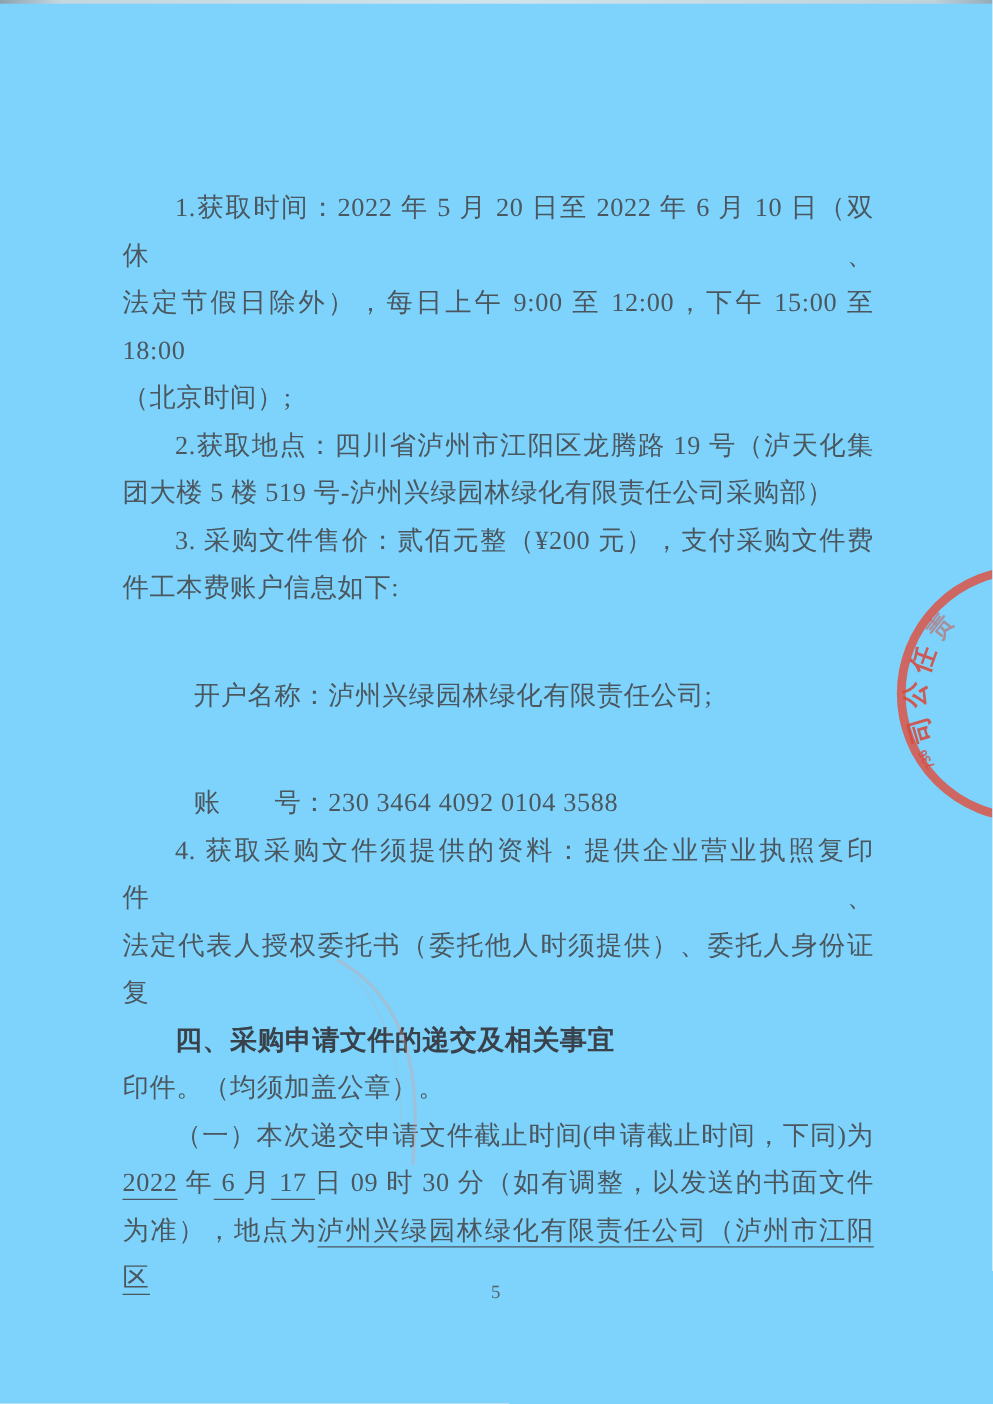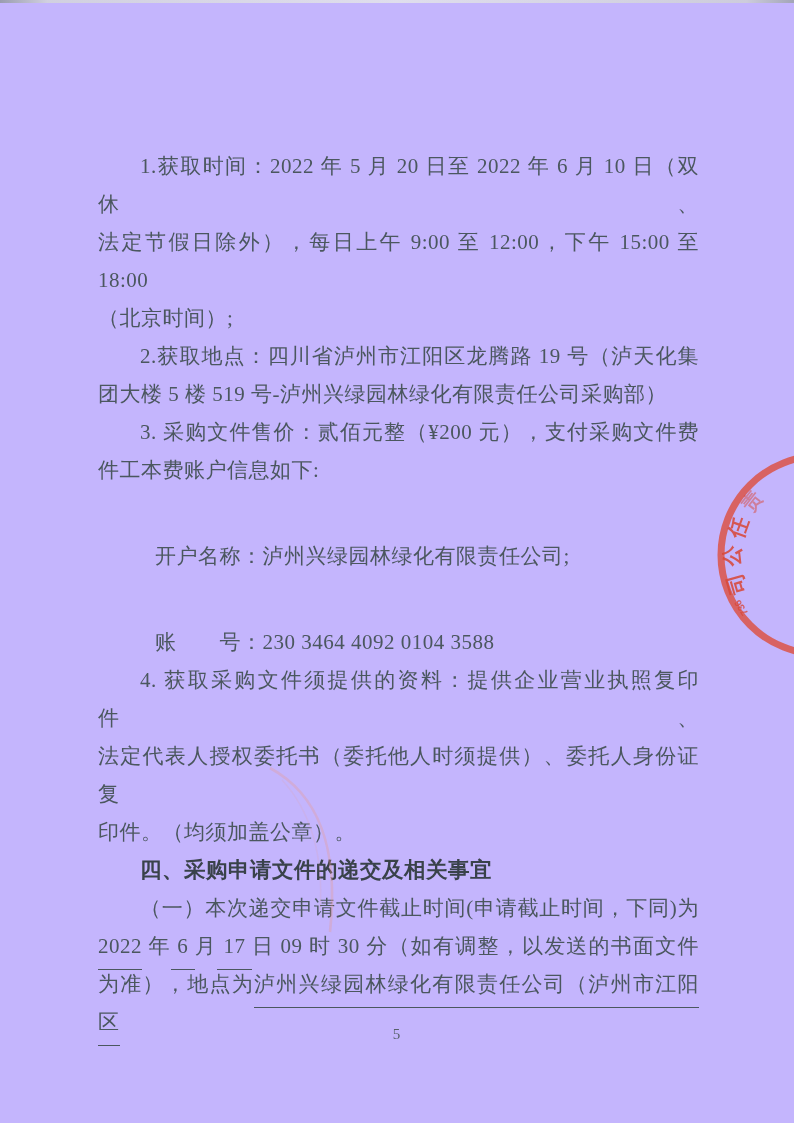--- a/index.html
+++ b/index.html
@@ -8,21 +8,21 @@
     width: 794px;
     height: 1123px;
     background: #ffffff;
     overflow: hidden;
     font-family: "Liberation Serif", "DejaVu Serif", serif;
   }
   #page {
     position: relative;
     width: 794px;
     height: 1123px;
-    background: #c4b5fd;
+    background: #7dd3fc;
     overflow: hidden;
   }
   #scan-edge {
     position: absolute;
     top: 0; left: 0; right: 0;
     height: 3px;
     background: linear-gradient(to right, #8f969b, #d4d7d8 6%, #e6e8e9 50%, #cfd2d3 94%, #9aa1a5);
     opacity: 0.8;
   }
   #doc-body {
@@ -45,21 +45,21 @@
   .line.indent { text-indent: 42px; }
   .line.indent3 { text-indent: 57px; margin-top: 48px; }
   .line.heading {
     font-family: "Liberation Sans", "DejaVu Sans", sans-serif;
     font-weight: 700;
     color: #39424a;
     font-size: 21.5px;
   }
   .u {
     border-bottom: 1.6px solid currentColor;
-    padding-bottom: 11px;
+    padding-bottom: 1px;
     white-space: pre-wrap;
   }
   .run { white-space: pre-wrap; }
   #page-number {
     position: absolute;
     top: 1026px;
     left: 0;
     width: 794px;
     text-align: center;
     font-size: 15px;
@@ -99,22 +99,22 @@
       <div class="line fill"><span class="run">法定节假日除外），每日上午 9:00 至 12:00，下午 15:00 至 18:00</span></div>
       <div class="line"><span class="run">（北京时间）;</span></div>
       <div class="line fill indent"><span class="run">2.获取地点：四川省泸州市江阳区龙腾路 19 号（泸天化集</span></div>
       <div class="line"><span class="run">团大楼 5 楼 519 号-泸州兴绿园林绿化有限责任公司采购部）</span></div>
       <div class="line fill indent"><span class="run">3. 采购文件售价：贰佰元整（¥200 元），支付采购文件费</span></div>
       <div class="line"><span class="run">件工本费账户信息如下:</span></div>
       <div class="line indent3"><span class="run">开户名称：泸州兴绿园林绿化有限责任公司;</span></div>
       <div class="line indent3"><span class="run">账　　号：230 3464 4092 0104 3588</span></div>
       <div class="line fill indent"><span class="run">4. 获取采购文件须提供的资料：提供企业营业执照复印件、</span></div>
       <div class="line fill"><span class="run">法定代表人授权委托书（委托他人时须提供）、委托人身份证复</span></div>
+      <div class="line indent heading"><span class="run">四、采购申请文件的递交及相关事宜</span></div>
       <div class="line"><span class="run">印件。（均须加盖公章）。</span></div>
-      <div class="line indent heading"><span class="run">四、采购申请文件的递交及相关事宜</span></div>
       <div class="line fill indent"><span class="run">（一）本次递交申请文件截止时间(申请截止时间，下同)为</span></div>
       <div class="line fill"><span class="u">2022</span><span class="run"> 年</span><span class="u"> 6 </span><span class="run">月</span><span class="u"> 17 </span><span class="run">日 09 时 30 分（如有调整，以发送的书面文件</span></div>
       <div class="line fill"><span class="run">为准），地点为</span><span class="u">泸州兴绿园林绿化有限责任公司（泸州市江阳区</span></div>
     </div>
 
   <svg id="seal" viewBox="0 0 96 212" xmlns="http://www.w3.org/2000/svg">
     <circle cx="122" cy="100" r="99" fill="none" stroke="#dc5446" stroke-width="7" opacity="0.85"></circle>
     <g id="seal-text-group" fill="#d8493b">
         <text transform="translate(59,50) rotate(-52)" font-size="19" opacity="0.5" text-anchor="middle" class="seal-char">责</text>
         <text transform="translate(47,75) rotate(-70)" font-size="21" opacity="0.88" text-anchor="middle" class="seal-char">任</text>

